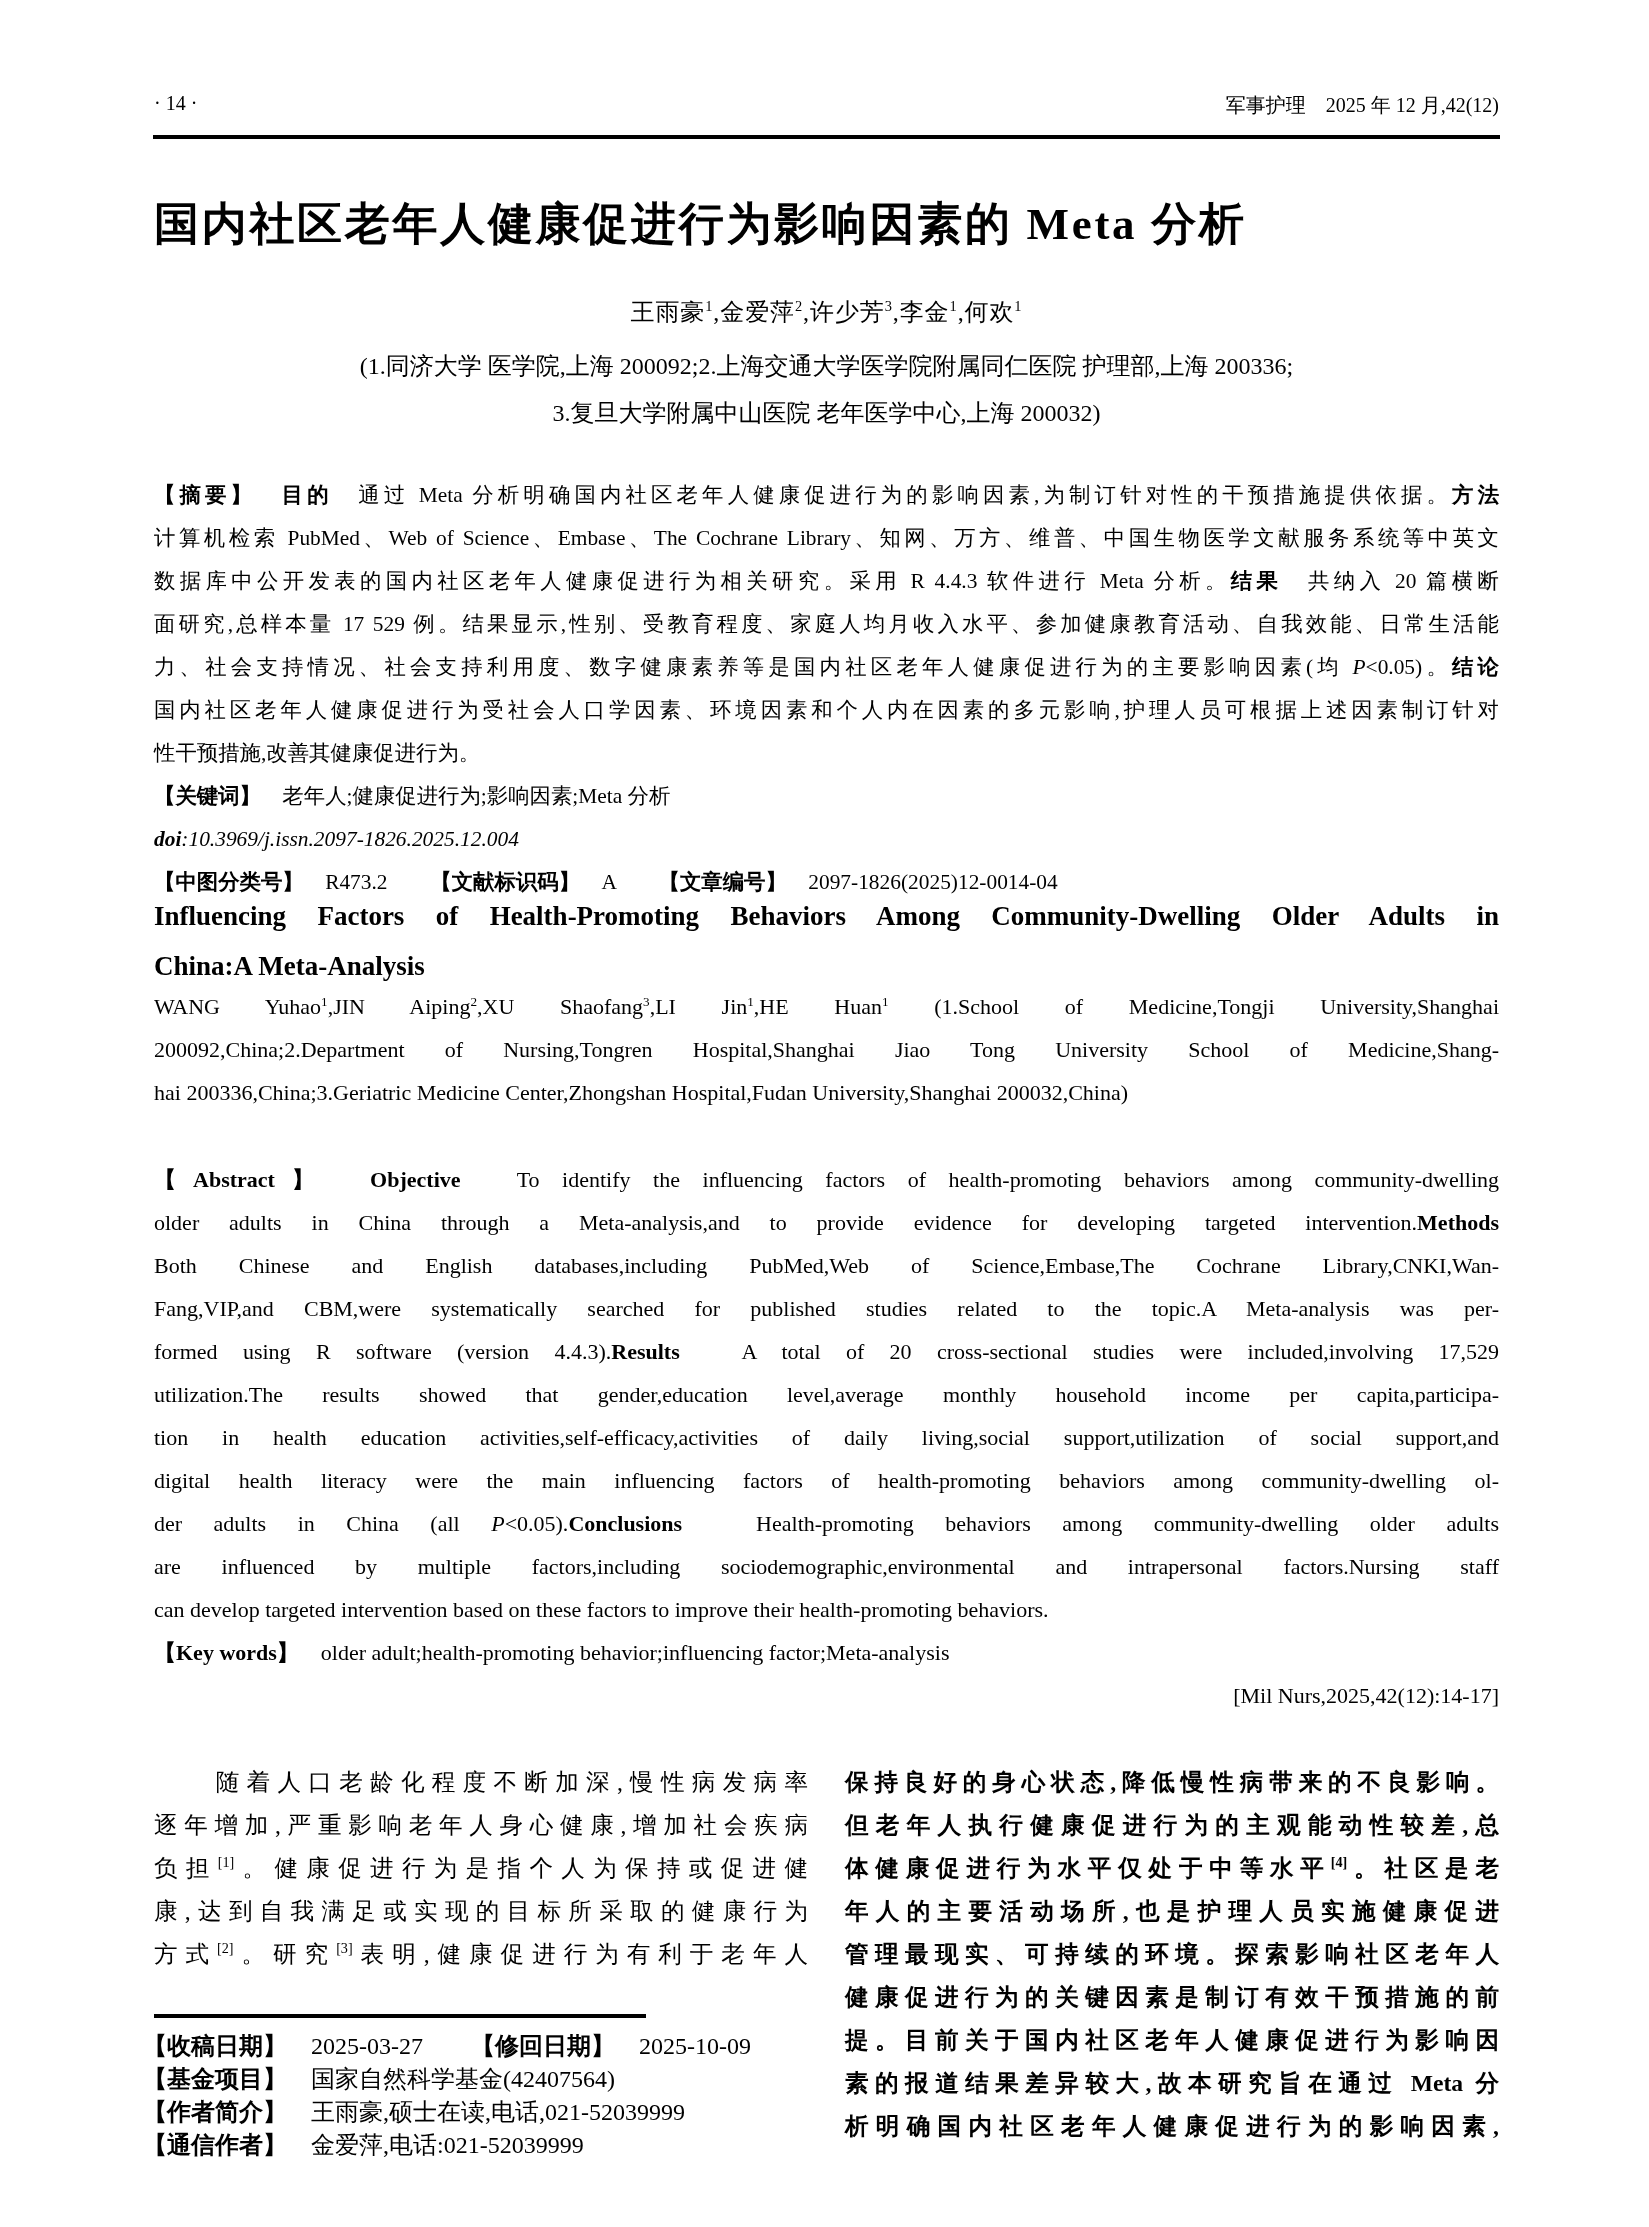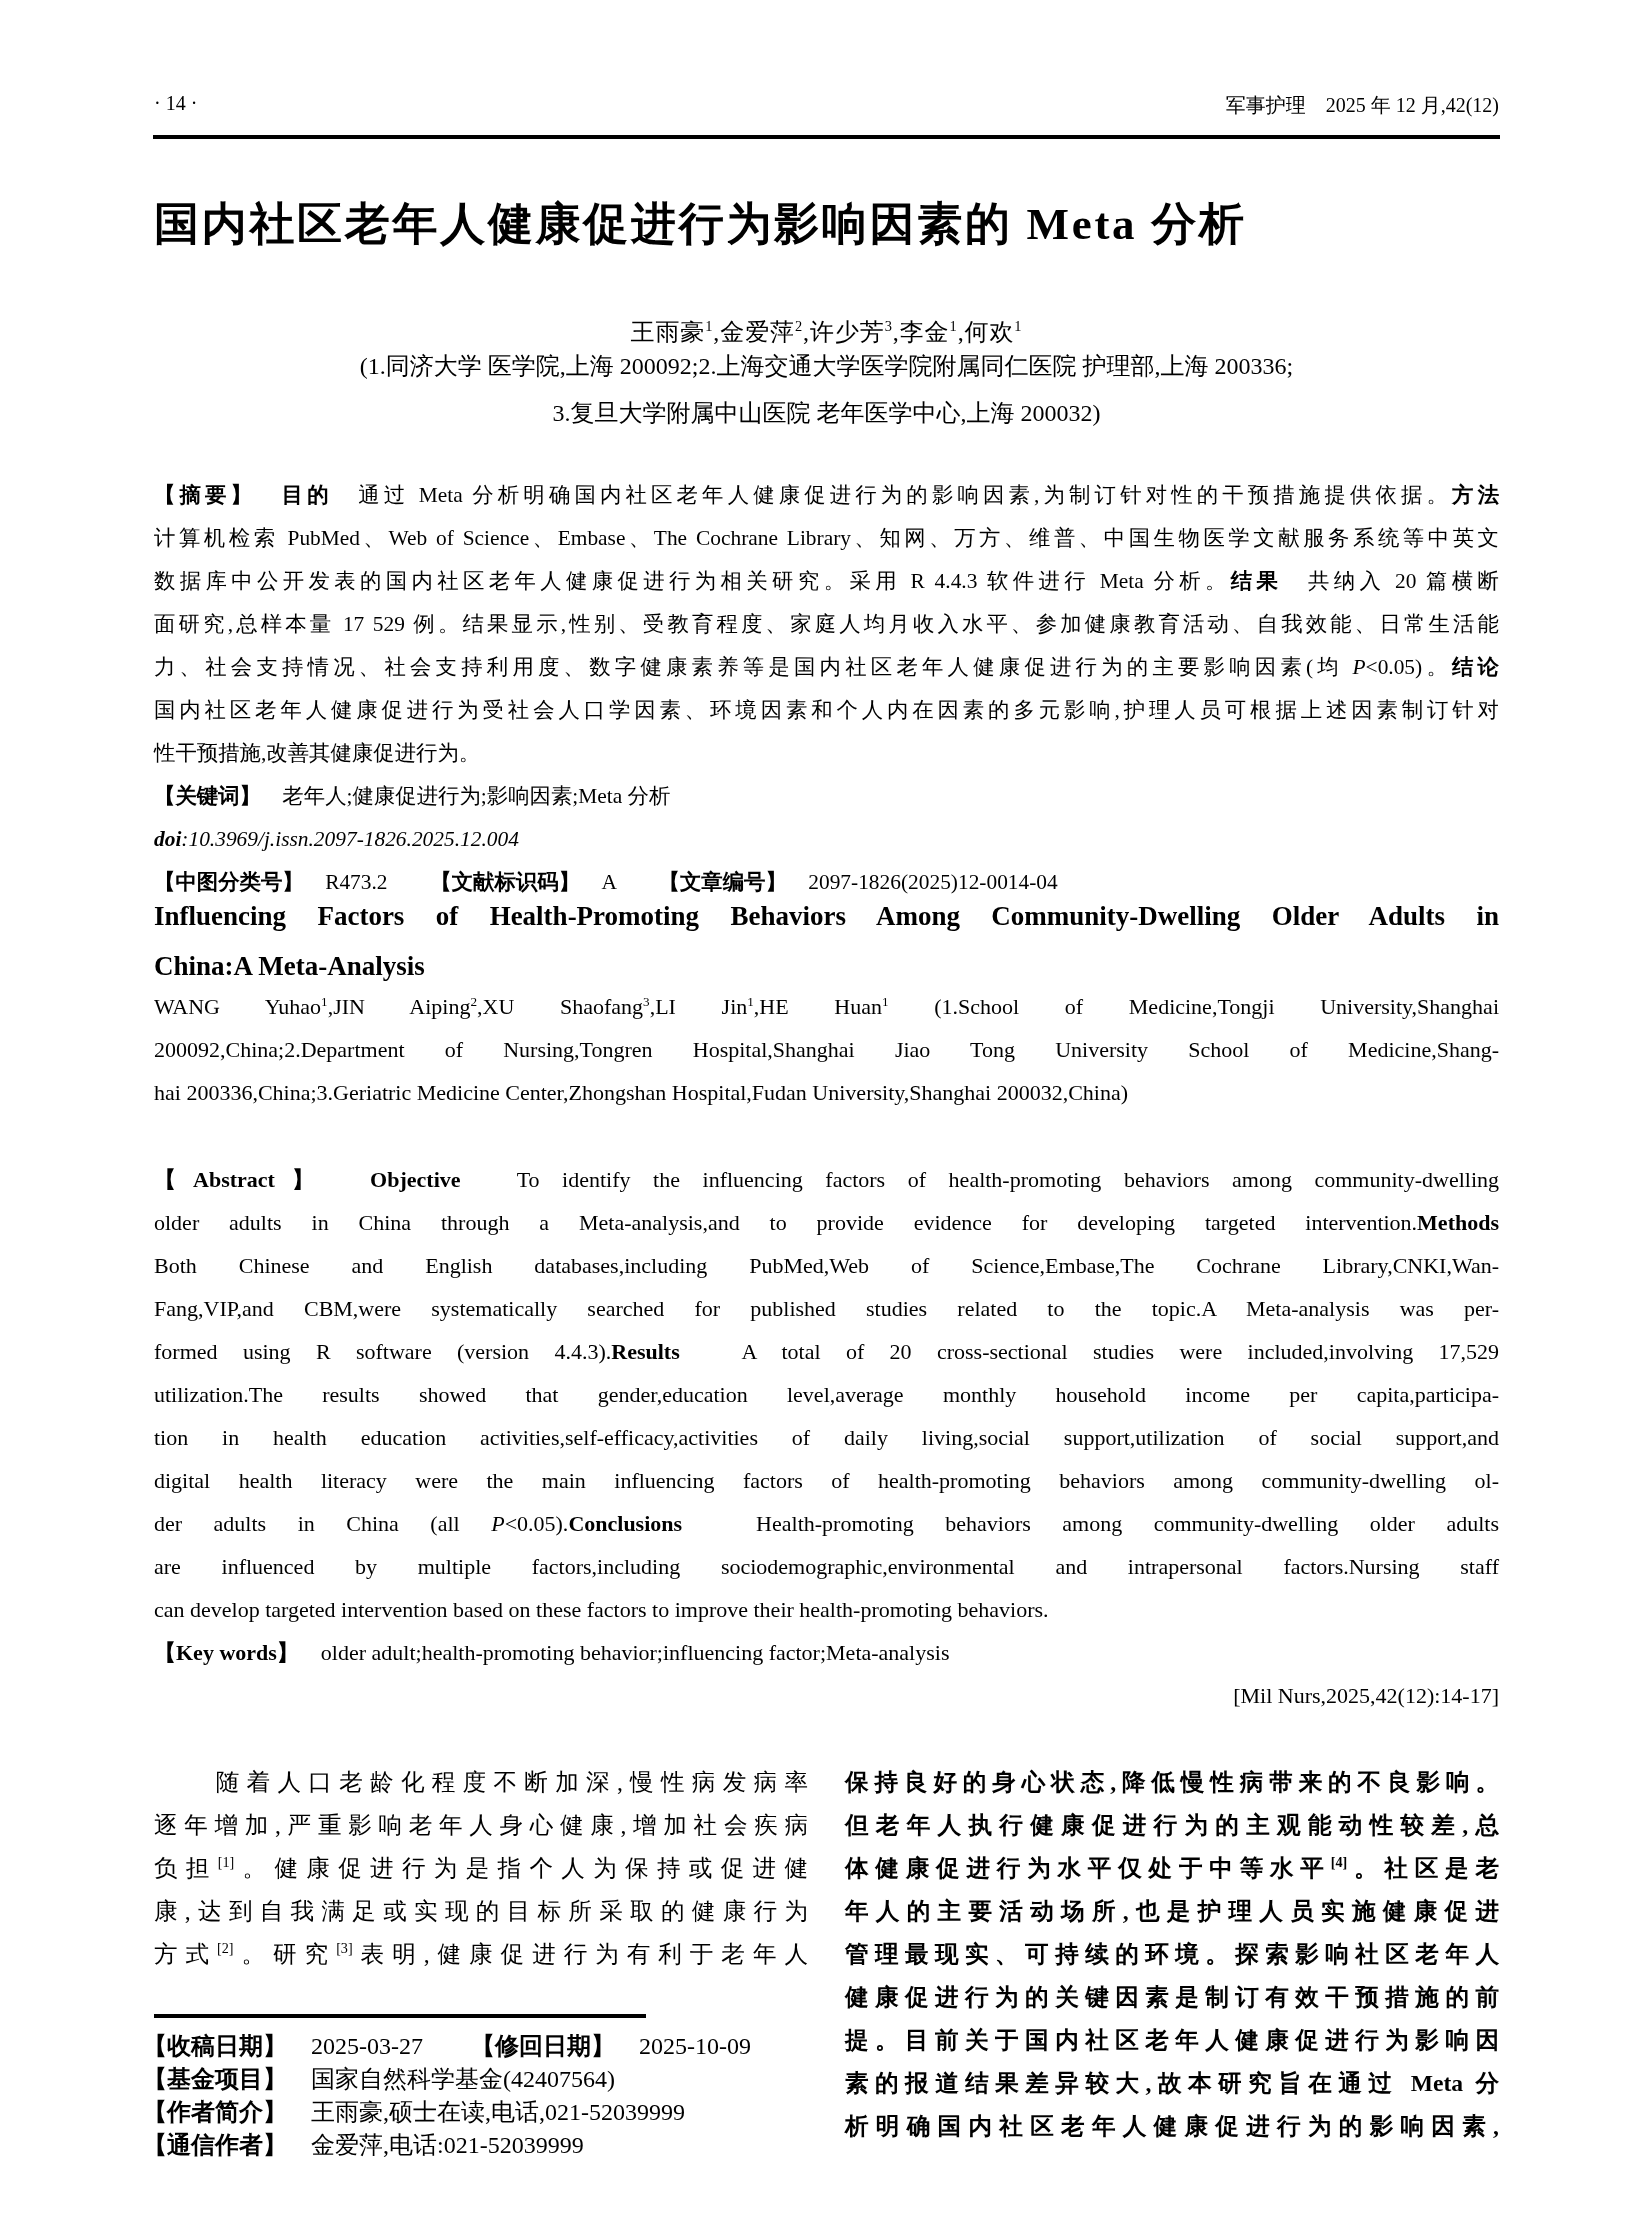--- a/index.html
+++ b/index.html
@@ -4,21 +4,21 @@
 <style>
   html,body{margin:0;padding:0;background:#ffffff;}
   .page{position:relative;width:1650px;height:2334px;background:#ffffff;color:#000000;
         font-family:"Liberation Serif","DejaVu Serif",serif;overflow:hidden;}
   .abs{position:absolute;}
   .page-header{top:92px;left:154px;width:1345px;display:flex;justify-content:space-between;
                font-size:20px;}
   .header-rule{top:135px;left:153px;width:1347px;height:3.6px;background:#000;}
   .title-cn{top:194px;left:154px;width:1345px;text-align:left;font-size:45px;
             font-weight:700;letter-spacing:2.7px;}
-  .authors-cn{top:296px;left:154px;width:1345px;text-align:center;font-size:24px;letter-spacing:0.9px;margin-top:20px;}
+  .authors-cn{top:296px;left:154px;width:1345px;text-align:center;font-size:24px;letter-spacing:0.9px;}
   .affiliations{top:343px;left:154px;width:1345px;font-size:24px;line-height:47px;}
   .front-matter{top:474px;left:154px;width:1345px;font-size:21.4px;line-height:43px;}
   .en-title{top:891px;left:154px;width:1345px;font-size:27px;line-height:50px;font-weight:700;}
   .en-authors{top:985px;left:154px;width:1345px;font-size:22px;line-height:43px;}
   .en-abstract{top:1158px;left:154px;width:1345px;font-size:22px;line-height:43px;}
   .col-left{top:1761px;left:154px;width:654px;font-size:23.6px;line-height:43px;}
   .col-right{top:1761px;left:845px;width:654px;font-size:23.6px;line-height:43px;font-weight:bold;}
   .fn-rule{top:2014px;left:154px;width:492px;height:4px;background:#000;}
   .footnotes{top:2030px;left:143px;width:713px;font-size:24px;line-height:33px;}
   .line{text-align:justify;text-align-last:justify;white-space:pre-wrap;}

